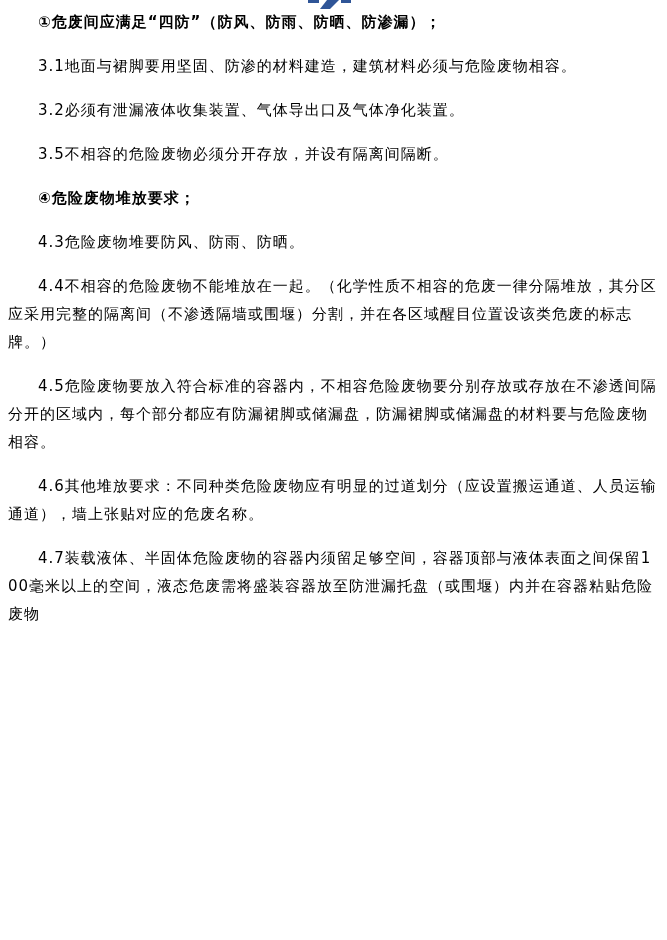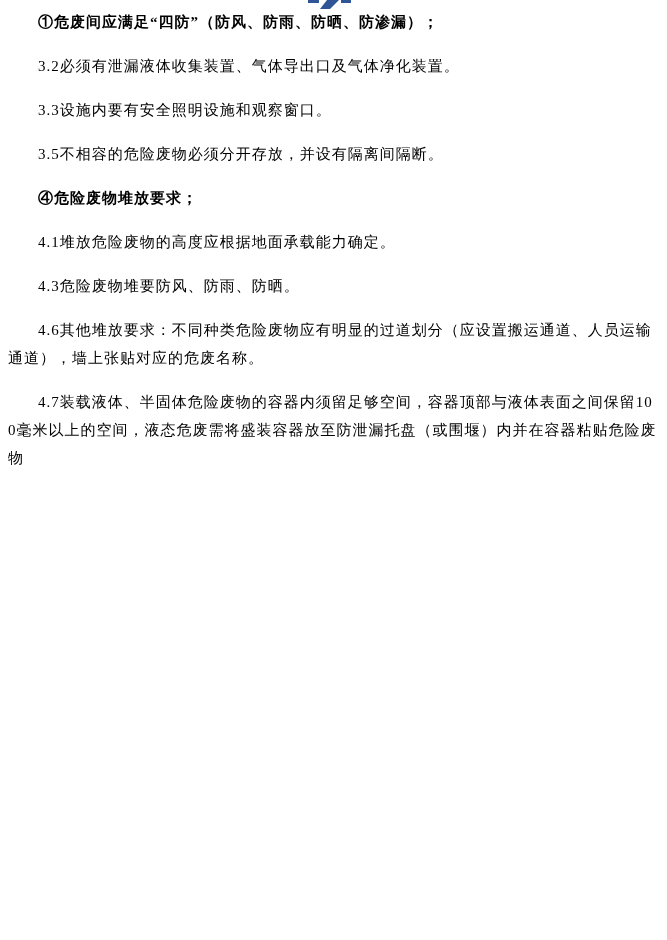--- a/index.html
+++ b/index.html
@@ -12,21 +12,20 @@
     background: #ffffff;
     overflow: hidden;
     font-family: "DejaVu Sans", "Liberation Sans", sans-serif;
   }
   .page {
     position: relative;
     width: 651px;
     height: 932px;
     padding: 8px 8px 0 8px;
     overflow: hidden;
-    font-family: Liberation Serif, serif;
   }
   .logo-fragment {
     position: absolute;
     left: 305px;
     top: 0;
     width: 48px;
     height: 10px;
   }
   .para {
     margin: 0 0 16px 0;
@@ -50,34 +49,35 @@
   <svg class="logo-fragment" viewBox="0 0 48 10" width="48" height="10" aria-hidden="true">
     <rect x="3" y="0" width="11" height="3" fill="#2f5597"></rect>
     <polygon points="22,0 34,0 25,9 15,9" fill="#2f5597"></polygon>
     <rect x="36" y="0" width="10" height="3" fill="#2f5597"></rect>
   </svg>
 
   <p class="para"><span class="b">①危废间应满足“四防”（防风、防雨、防晒、防渗漏）；</span></p>
 
 
 
+  <p class="para"><span>3.1地面与裙脚要用坚固、防渗的材料建造，建筑材料必须与危险废物相容。</span></p>
 
   <p class="para"><span>3.2必须有泄漏液体收集装置、气体导出口及气体净化装置。</span></p>
 
-  <p class="para"><span>3.3设施内要有安全照明设施和观察窗口。</span></p>
 
 
   <p class="para"><span>3.5不相容的危险废物必须分开存放，并设有隔离间隔断。</span></p>
 
   <p class="para"><span class="b">④危险废物堆放要求；</span></p>
 
-  <p class="para"><span>4.1堆放危险废物的高度应根据地面承载能力确定。</span></p>
 
 
   <p class="para"><span>4.3危险废物堆要防风、防雨、防晒。</span></p>
 
+  <p class="para"><span>4.4不相容的危险废物不能堆放在一起。（化学性质不相容的危废一律分隔堆放，其分区应采用完整的隔离间（不渗透隔墙或围堰）分割，并在各区域醒目位置设该类危废的标志牌。）</span></p>
 
+  <p class="para"><span>4.5危险废物要放入符合标准的容器内，不相容危险废物要分别存放或存放在不渗透间隔分开的区域内，每个部分都应有防漏裙脚或储漏盘，防漏裙脚或储漏盘的材料要与危险废物相容。</span></p>
 
   <p class="para"><span>4.6其他堆放要求：不同种类危险废物应有明显的过道划分（应设置搬运通道、人员运输通道），墙上张贴对应的危废名称。</span></p>
 
   <p class="para"><span>4.7装载液体、半固体危险废物的容器内须留足够空间，容器顶部与液体表面之间保留100毫米以上的空间，液态危废需将盛装容器放至防泄漏托盘（或围堰）内并在容器粘贴危险废物</span></p>
 
 </div>
 
 </body></html>

